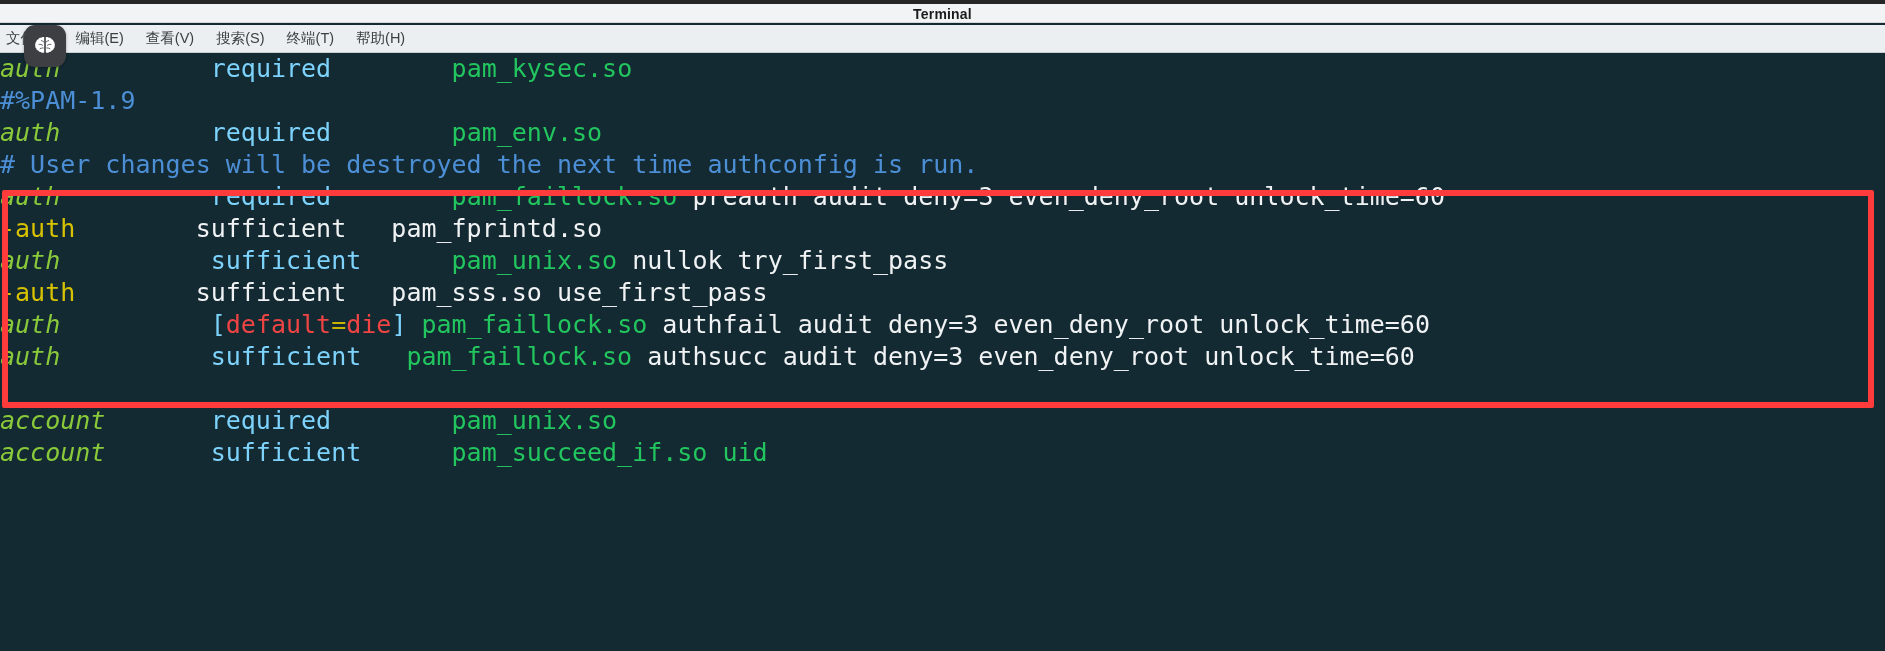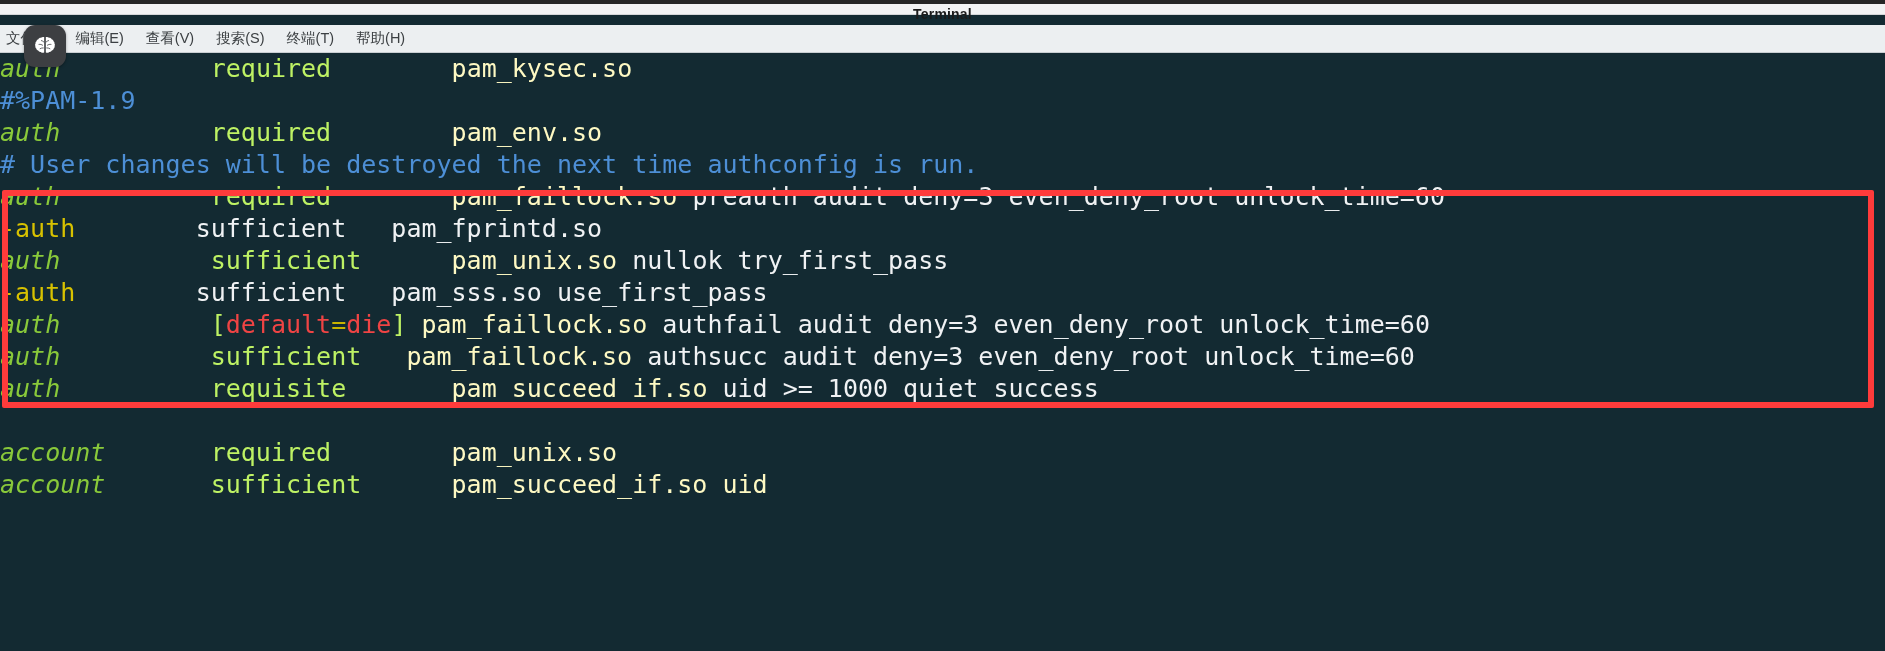--- a/index.html
+++ b/index.html
@@ -18,21 +18,21 @@
     width: 1885px;
     height: 651px;
     overflow: hidden;
     background: #132a32;
   }
   
   .titlebar {
     position: absolute;
     top: 0; left: 0;
     width: 1885px;
-    height: 15px;
+    height: 23px;
     background: #f2f3f4;
     border-bottom: 1px solid #d4d6d8;
     box-sizing: border-box;
   }
   .titlebar-strip {
     position: absolute;
     top: 0; left: 0;
     width: 1885px;
     height: 4px;
     background: #262626;
@@ -102,22 +102,22 @@
     height: 32px;
     line-height: 32px;
     font-family: "DejaVu Sans Mono", monospace;
     font-size: 25px;
     letter-spacing: 0px;
     white-space: pre;
     color: #d8dee9;
   }
   
   .c-green   { color: #89c93a; font-style: italic; }
-  .c-purple  { color: #bef264; }
-  .c-red     { color: #fef9c3; }
+  .c-purple  { color: #7dd3fc; }
+  .c-red     { color: #22c55e; }
   .c-blue    { color: #4d8fd6; }
   .c-white   { color: #f0f2f4; }
   .c-yellow  { color: #d8c200; margin-top: 24px; }
   .c-cyan    { color: #ef4444; }
   .c-gold    { color: #c9b400; }
   
   .annot-box {
     position: absolute;
     left: 2px;
     top: 190px;
@@ -171,21 +171,20 @@
       <div class="term-line"><span class="c-green">auth</span><span class="c-white">          </span><span class="c-purple">required</span><span class="c-white">        </span><span class="c-red">pam_kysec.so</span></div>
       <div class="term-line"><span class="c-blue">#%PAM-1.9</span></div>
       <div class="term-line"><span class="c-green">auth</span><span class="c-white">          </span><span class="c-purple">required</span><span class="c-white">        </span><span class="c-red">pam_env.so</span></div>
       <div class="term-line"><span class="c-blue"># User changes will be destroyed the next time authconfig is run.</span></div>
       <div class="term-line"><span class="c-green">auth</span><span class="c-white">          </span><span class="c-purple">required</span><span class="c-white">        </span><span class="c-red">pam_faillock.so</span><span class="c-white"> preauth audit deny=3 even_deny_root unlock_time=60</span></div>
       <div class="term-line"><span class="c-yellow">-auth</span><span class="c-white">        </span><span class="c-white">sufficient</span><span class="c-white">   pam_fprintd.so</span></div>
       <div class="term-line"><span class="c-green">auth</span><span class="c-white">          </span><span class="c-purple">sufficient</span><span class="c-white">      </span><span class="c-red">pam_unix.so</span><span class="c-white"> nullok try_first_pass</span></div>
       <div class="term-line"><span class="c-yellow">-auth</span><span class="c-white">        </span><span class="c-white">sufficient</span><span class="c-white">   pam_sss.so use_first_pass</span></div>
       <div class="term-line"><span class="c-green">auth</span><span class="c-white">          </span><span class="c-purple">[</span><span class="c-cyan">default</span><span class="c-gold">=</span><span class="c-cyan">die</span><span class="c-purple">]</span><span class="c-white"> </span><span class="c-red">pam_faillock.so</span><span class="c-white"> authfail audit deny=3 even_deny_root unlock_time=60</span></div>
       <div class="term-line"><span class="c-green">auth</span><span class="c-white">          </span><span class="c-purple">sufficient</span><span class="c-white">   </span><span class="c-red">pam_faillock.so</span><span class="c-white"> authsucc audit deny=3 even_deny_root unlock_time=60</span></div>
-      <div class="term-line"><span class="c-green">auth</span><span class="c-white">          </span><span class="c-purple">requisite</span><span class="c-white">       </span><span class="c-red">pam_succeed_if.so</span><span class="c-white"> uid &gt;= 1000 quiet_success</span></div>
       <div class="term-line">&nbsp;</div>
       <div class="term-line"><span class="c-green">account</span><span class="c-white">       </span><span class="c-purple">required</span><span class="c-white">        </span><span class="c-red">pam_unix.so</span></div>
       <div class="term-line"><span class="c-green">account</span><span class="c-white">       </span><span class="c-purple">sufficient</span><span class="c-white">      </span><span class="c-red">pam_succeed_if.so uid</span></div>
     </div>
 
   <div class="annot-box" id="annot" style="left: 2px; top: 190px; width: 1872px; height: 218px; border-color: rgb(255, 59, 59); border-width: 6px;"></div>
 
 </div>
 
 </body></html>

